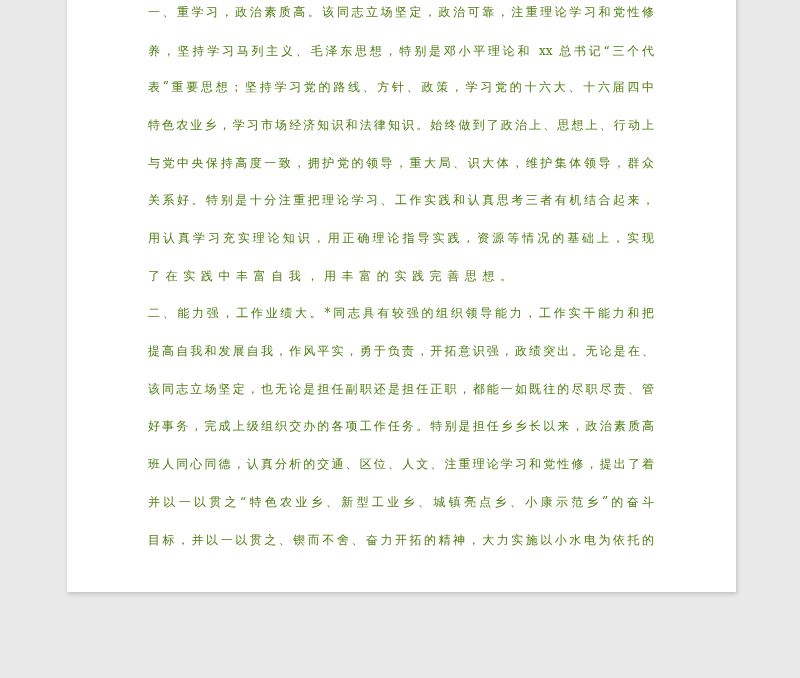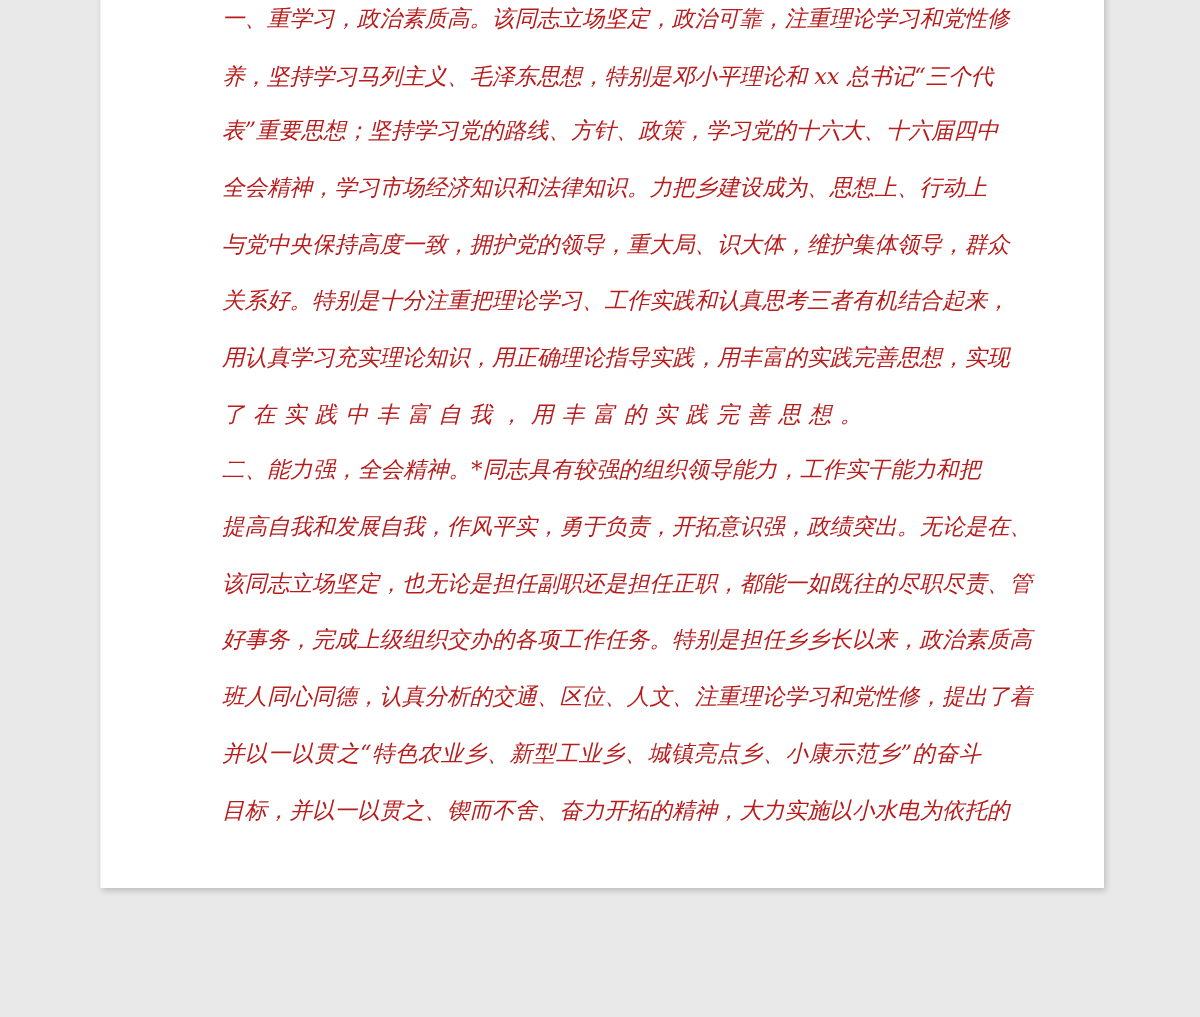--- a/index.html
+++ b/index.html
@@ -19,47 +19,46 @@
   .text-block {
     position: absolute;
     left: 148px; top: 0px;
     width: 506px;
   }
   .line {
     position: absolute;
     left: 0;
     width: 506px;
     height: 24px;
-    font-size: 15px;
+    font-size: 12px;
     line-height: 24px;
-    color: #b91c1c;
+    color: #4d7c0f;
     white-space: nowrap;
     text-align: justify;
     text-align-last: justify;
-    font-style: italic;
   }
   .line.last {
     text-align-last: left;
     letter-spacing: 5.6px;
   }
 </style>
 </head>
 <body>
 
 <div class="page"></div>
 
 <div class="text-block">
   <div class="line" style="top:0px">一、重学习，政治素质高。该同志立场坚定，政治可靠，注重理论学习和党性修</div>
   <div class="line" style="top:39px">养，坚持学习马列主义、毛泽东思想，特别是邓小平理论和 xx 总书记“三个代</div>
   <div class="line" style="top:75px">表”重要思想；坚持学习党的路线、方针、政策，学习党的十六大、十六届四中</div>
-  <div class="line" style="top:113px">全会精神，学习市场经济知识和法律知识。力把乡建设成为、思想上、行动上</div>
+  <div class="line" style="top:113px">特色农业乡，学习市场经济知识和法律知识。始终做到了政治上、思想上、行动上</div>
   <div class="line" style="top:151px">与党中央保持高度一致，拥护党的领导，重大局、识大体，维护集体领导，群众</div>
   <div class="line" style="top:188px">关系好。特别是十分注重把理论学习、工作实践和认真思考三者有机结合起来，</div>
-  <div class="line" style="top:226px">用认真学习充实理论知识，用正确理论指导实践，用丰富的实践完善思想，实现</div>
+  <div class="line" style="top:226px">用认真学习充实理论知识，用正确理论指导实践，资源等情况的基础上，实现</div>
   <div class="line last" style="top:264px">了在实践中丰富自我，用丰富的实践完善思想。</div>
-  <div class="line" style="top:301px">二、能力强，全会精神。*同志具有较强的组织领导能力，工作实干能力和把</div>
+  <div class="line" style="top:301px">二、能力强，工作业绩大。*同志具有较强的组织领导能力，工作实干能力和把</div>
   <div class="line" style="top:339px">提高自我和发展自我，作风平实，勇于负责，开拓意识强，政绩突出。无论是在、</div>
   <div class="line" style="top:377px">该同志立场坚定，也无论是担任副职还是担任正职，都能一如既往的尽职尽责、管</div>
   <div class="line" style="top:414px">好事务，完成上级组织交办的各项工作任务。特别是担任乡乡长以来，政治素质高</div>
   <div class="line" style="top:452px">班人同心同德，认真分析的交通、区位、人文、注重理论学习和党性修，提出了着</div>
   <div class="line" style="top:490px">并以一以贯之“特色农业乡、新型工业乡、城镇亮点乡、小康示范乡”的奋斗</div>
   <div class="line" style="top:528px">目标，并以一以贯之、锲而不舍、奋力开拓的精神，大力实施以小水电为依托的</div>
 </div>
 
 </body></html>

